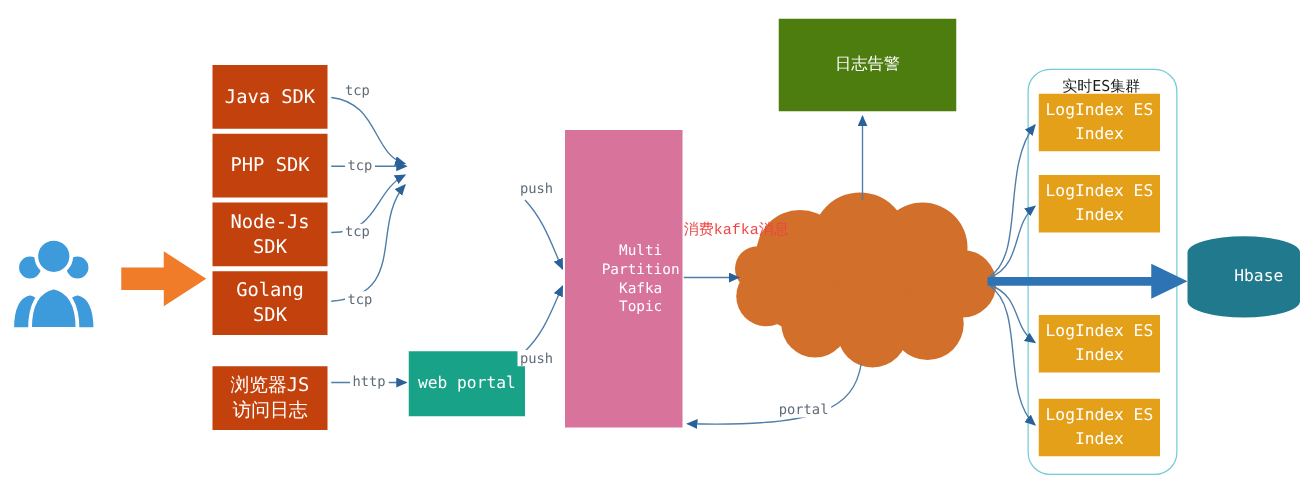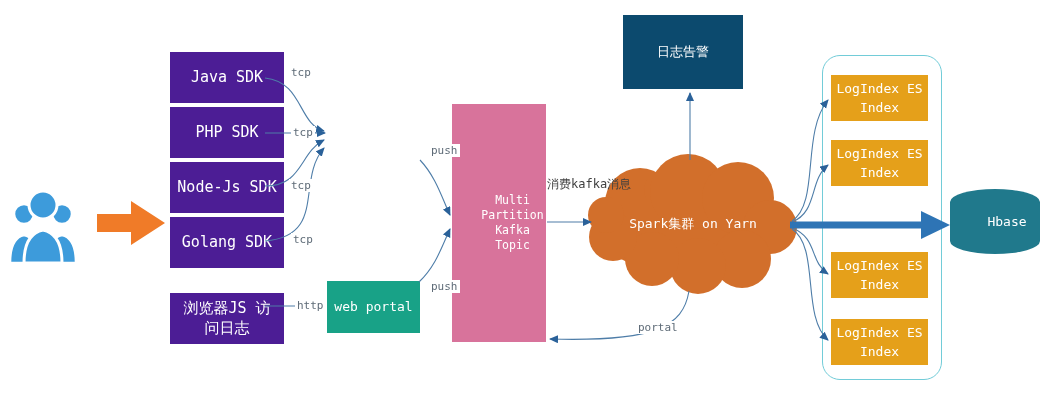--- a/index.html
+++ b/index.html
@@ -4,39 +4,39 @@
 <style>
   html,body { margin:0; padding:0; background:#fff; }
   #canvas {
     position:relative; width:1045px; height:403px; background:#fff;
     font-family:"DejaVu Sans Mono", monospace; overflow:hidden;
   }
   .box {
     position:absolute; display:flex; align-items:center; justify-content:center;
     text-align:center; color:#fff; box-sizing:border-box; z-index:1; line-height:1.3;
   }
-  .src  { left:170px; width:114px; height:51px; background:#4c1d95; font-size:15px; padding:0 6px; }
+  .src  { left:170px; width:92px; height:51px; background:#c2410c; font-size:15px; padding:0 6px; }
   .coll { left:327px; width:93px; height:52px; background:#18a287; font-size:13px; }
   .kafka { left:452px; top:104px; width:94px; height:238px; background:#d8739b; font-size:11.5px;padding-left:36px; }
   .kafka .inner { display:block; width:112px; margin-left:-9px; text-align:center; }
-  .alertbox { left:623px; top:15px; width:120px; height:74px; background:#0c4a6e; font-size:13px; }
+  .alertbox { left:623px; top:15px; width:142px; height:74px; background:#4d7c0f; font-size:13px; }
   .es-container {
     position:absolute; left:822px; top:55px; width:118px; height:323px;
     border:1.5px solid #72ccd8; border-radius:18px; z-index:1; background:transparent;
   }
   .es-title {
     position:absolute; left:822px; top:61px; width:118px; text-align:center;
     font-size:12px; color:#1c1c1c; z-index:3;
   }
   .esbox { left:831px; width:97px; height:46px; background:#e5a01a; font-size:13px; padding:0 2px; line-height:1.5; }
   .lbl {
     position:absolute; z-index:3; font-size:11px; color:#5e6b77;
-    background:#fff; padding:0 2px; line-height:13px;margin-left:15px;
+    background:#fff; padding:0 2px; line-height:13px;
   }
-  .consume { position:absolute; z-index:3; font-size:12px; color:#404040; background:transparent; line-height:14px; }
+  .consume { position:absolute; z-index:3; font-size:12px; color:#ef4444; background:transparent; line-height:14px;font-family:Liberation Mono, monospace; }
   .cloud-label {
     position:absolute; left:595px; top:215px; width:196px; text-align:center;
     color:#fff; font-size:13px; z-index:3;
   }
   .hbase-label {
     position:absolute; left:950px; top:214px; width:114px; text-align:center;
     color:#fff; font-size:13px; z-index:3;
   }
   svg.layer { position:absolute; left:0; top:0; z-index:2; pointer-events:none; }
 </style>
@@ -67,20 +67,21 @@
 
   <div class="box kafka">
     <span class="inner">Multi Partition Kafka Topic</span>
   </div>
 
   <div class="box alertbox">
       <span>日志告警</span>
     </div>
 
   <div class="es-container"></div>
+  <div class="es-title">实时ES集群</div>
   <div class="box esbox" style="top:75px">
       <span>LogIndex ES Index</span>
     </div>
   <div class="box esbox" style="top:140px">
       <span>LogIndex ES Index</span>
     </div>
   <div class="box esbox" style="top:252px">
       <span>LogIndex ES Index</span>
     </div>
   <div class="box esbox" style="top:319px">
@@ -151,16 +152,15 @@
   <span class="lbl" style="left:274px; top:66px">tcp</span>
   <span class="lbl" style="left:276px; top:126px">tcp</span>
   <span class="lbl" style="left:274px; top:179px">tcp</span>
   <span class="lbl" style="left:276px; top:233px">tcp</span>
   <span class="lbl" style="left:280px; top:299px">http</span>
   <span class="lbl" style="left:414px; top:144px">push</span>
   <span class="lbl" style="left:414px; top:280px">push</span>
   <span class="consume" style="left:547px; top:177px">消费kafka消息</span>
   <span class="lbl" style="left:621px; top:321px">portal</span>
 
-  <div class="cloud-label">Spark集群 on Yarn</div>
   <div class="hbase-label">Hbase</div>
 
 </div>
 
 </body></html>

